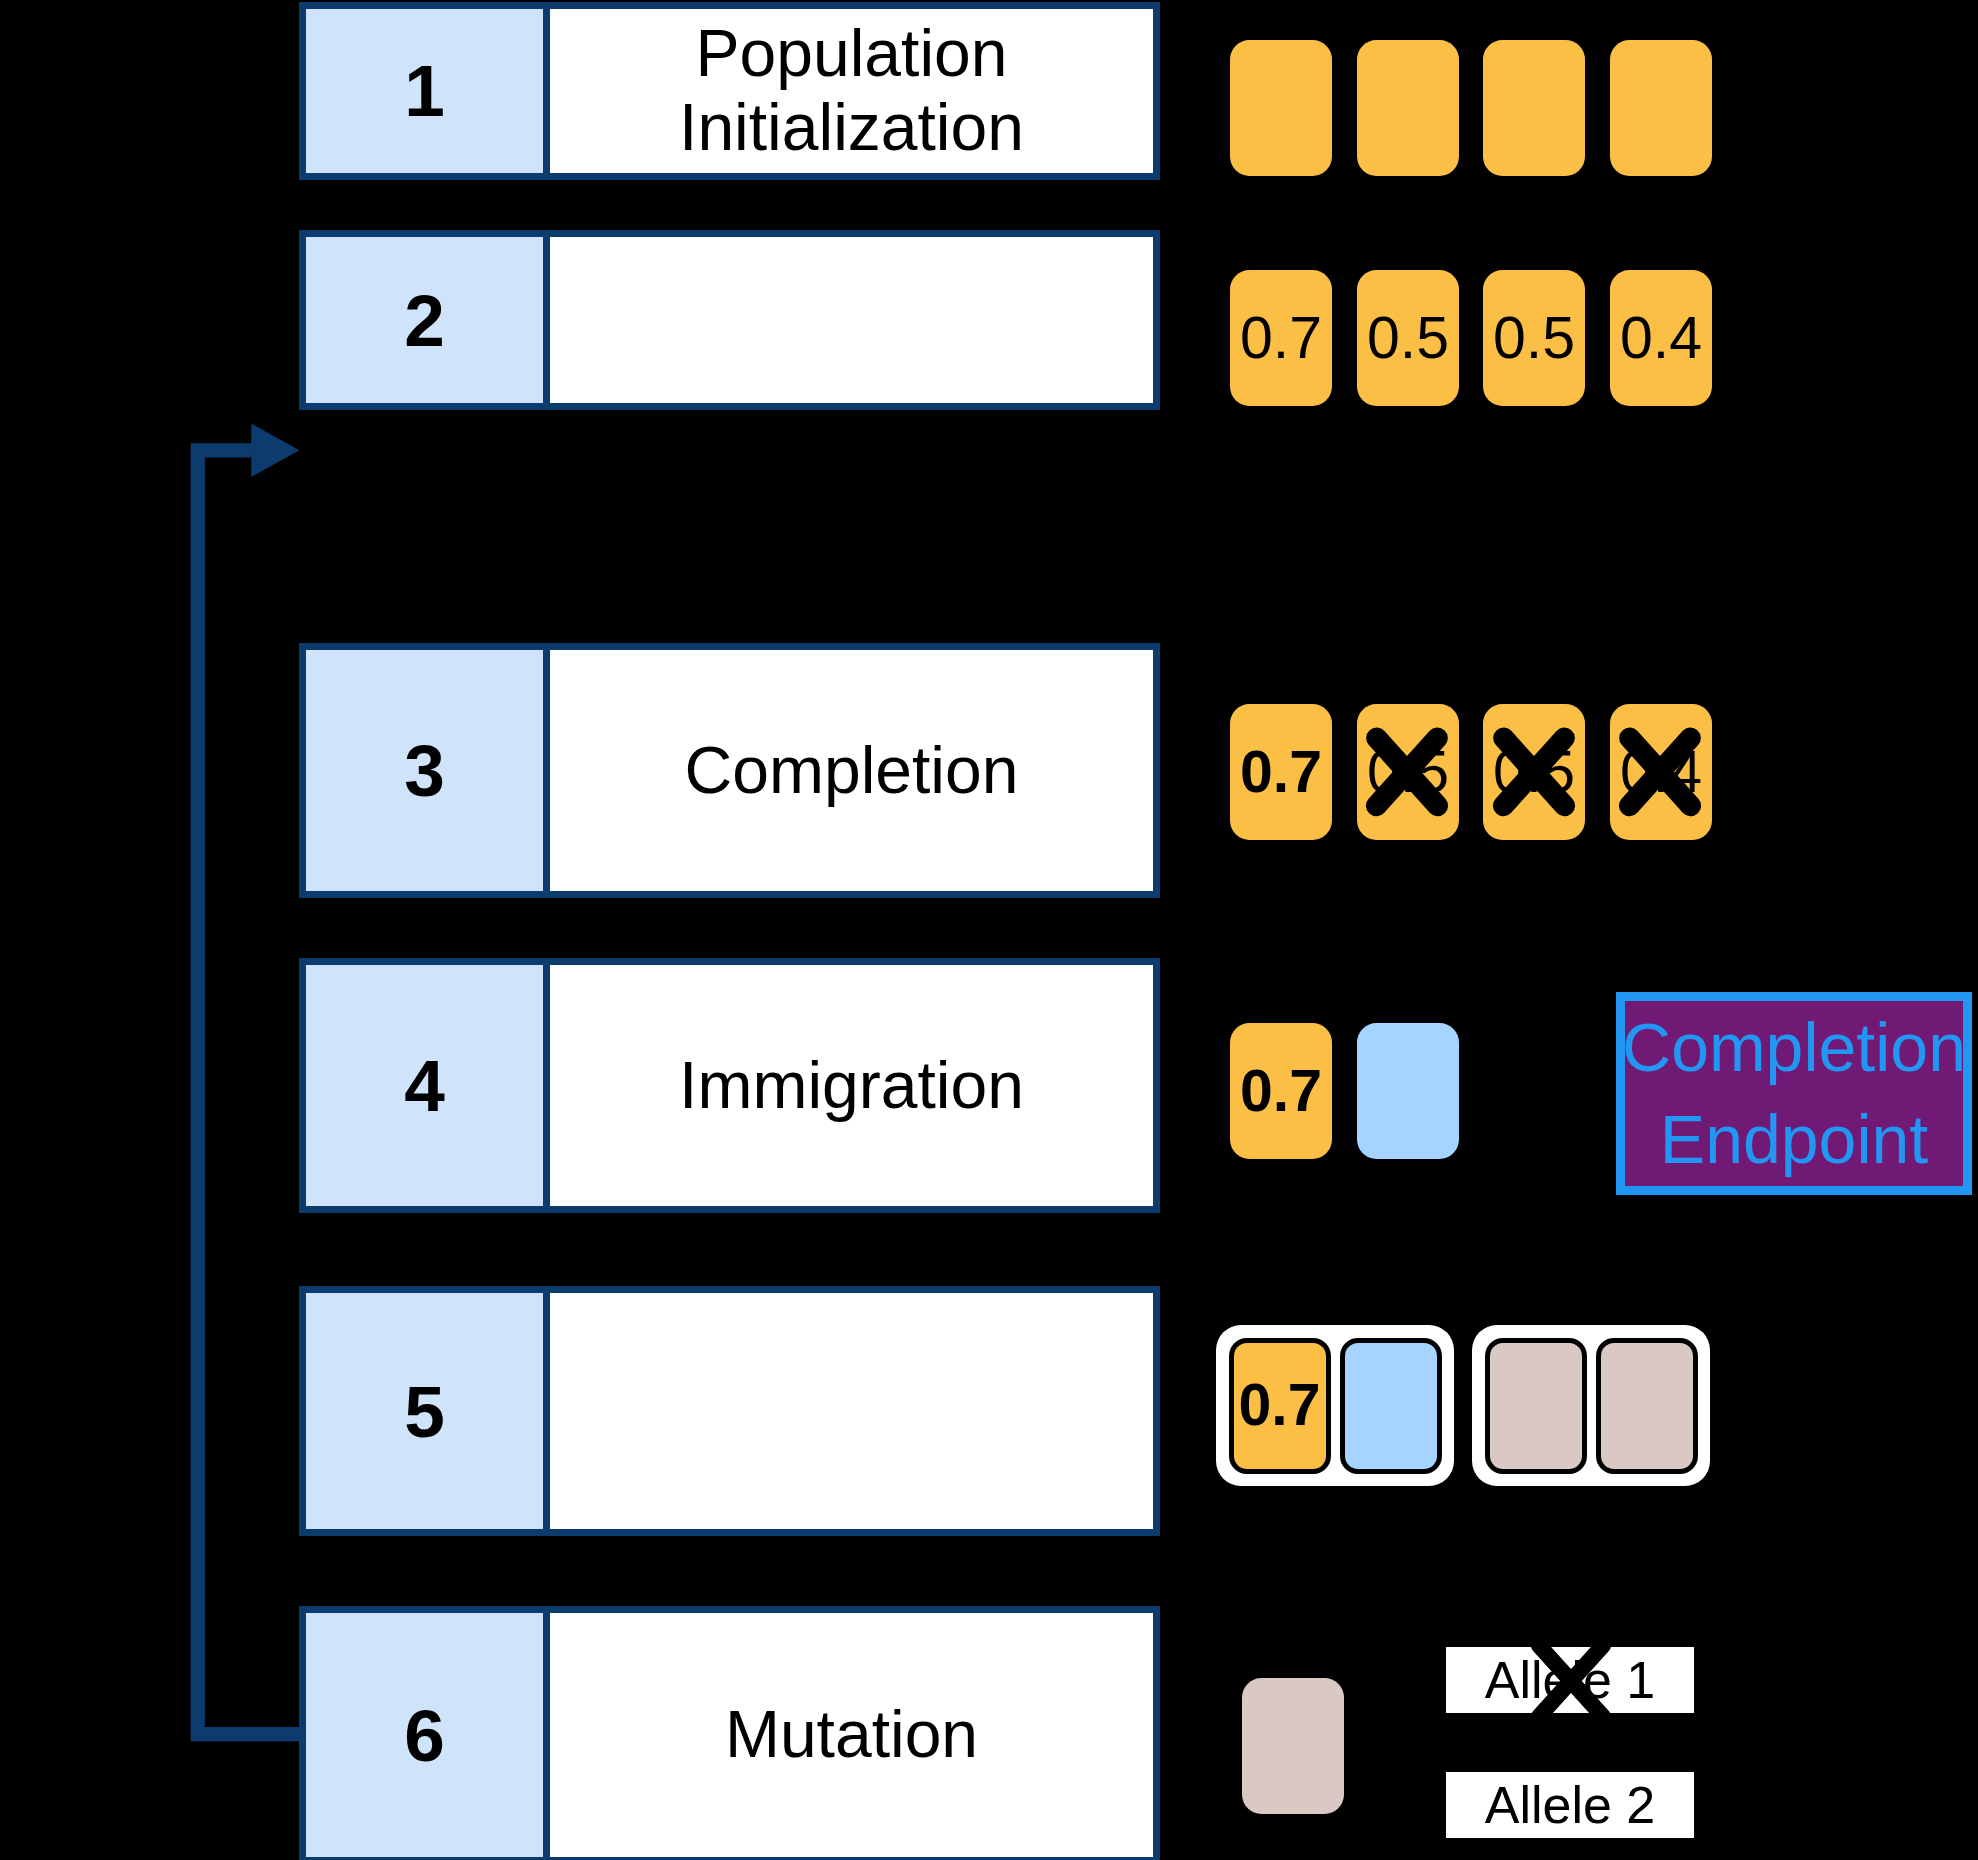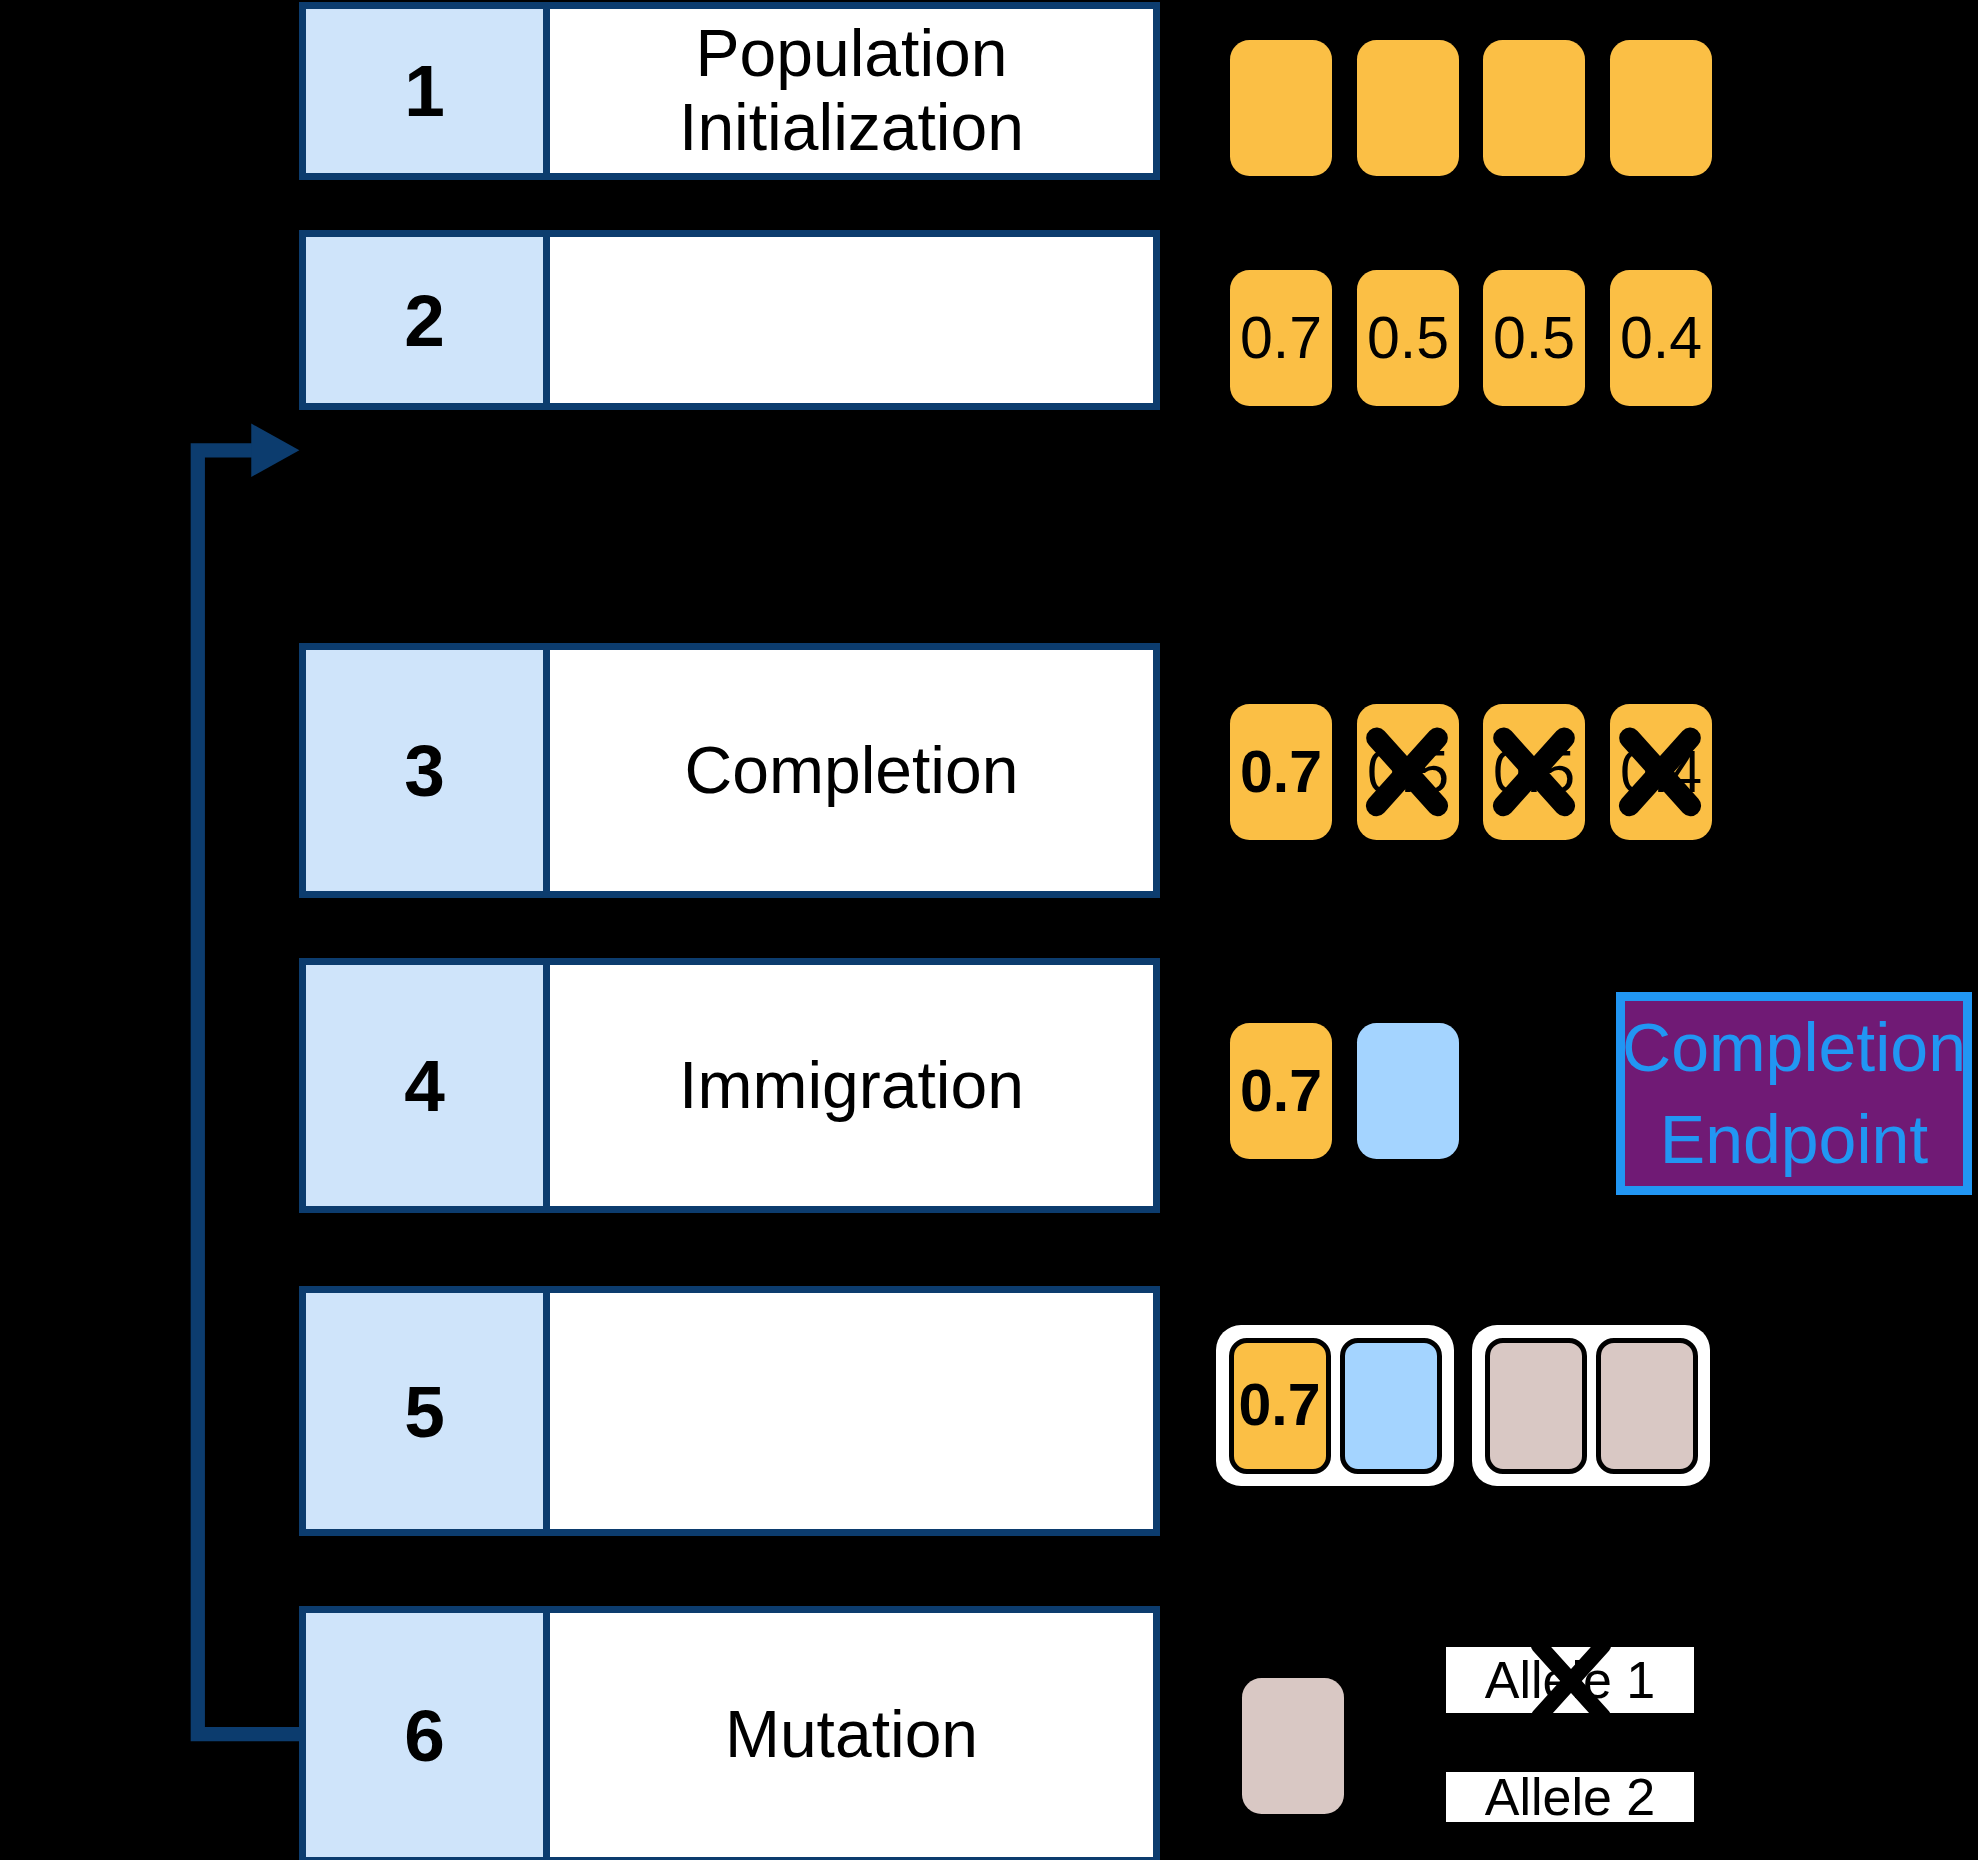--- a/index.html
+++ b/index.html
@@ -270,17 +270,17 @@
 
   <div class="viz" style="left:1230px; top:1640px; width:731px; height:205px;">
     <div class="chip taupe" style="left:11.6px; top:38px;"></div>
 
     <div class="allele-label" style="left:216px; top:7.1px; width:248px; height:66px;">Allele 1</div>
     <div class="xmark" style="left:285px; top:-1.8px; width:112px; height:86px;">
       <span class="a" style="height:16px;"></span>
         <span class="b" style="height:16px;"></span>
     </div>
 
-    <div class="allele-label" style="left:216px; top:132px; width:248px; height:50px;">Allele 2</div>
+    <div class="allele-label" style="left:216px; top:132px; width:248px; height:66px;">Allele 2</div>
   </div>
 
 </div>
 
 
 </body></html>

